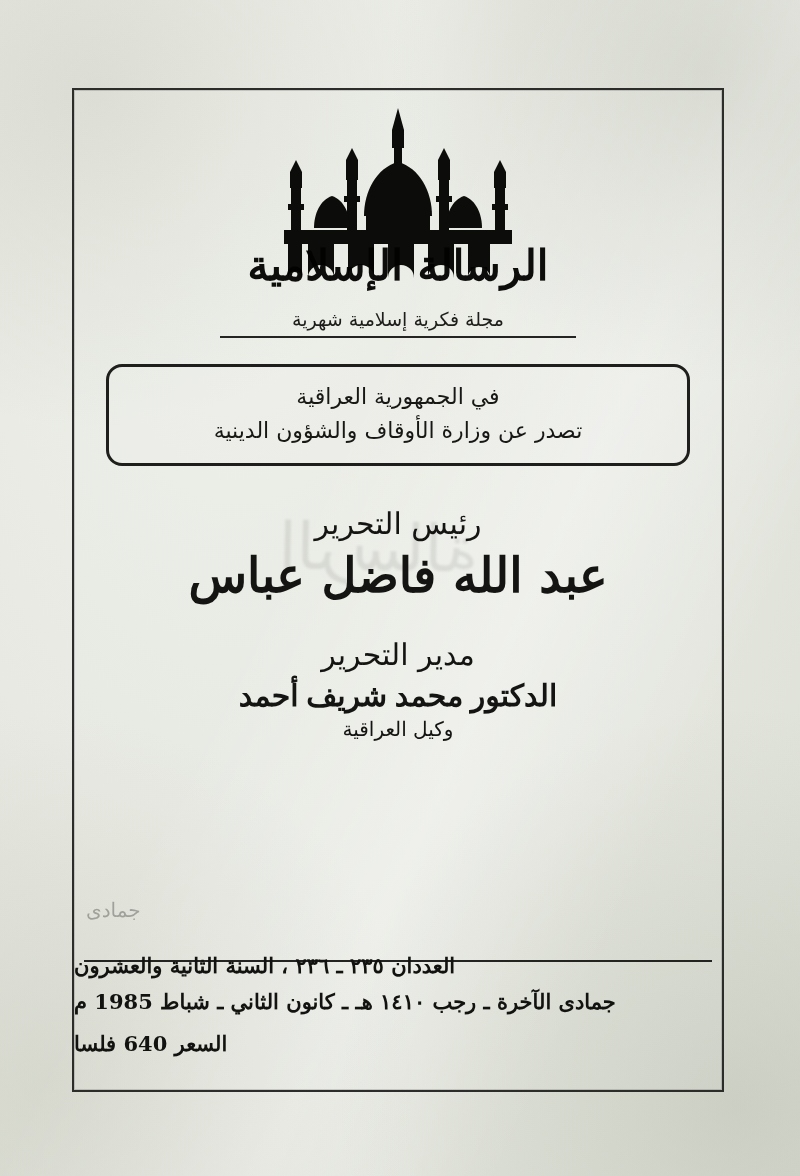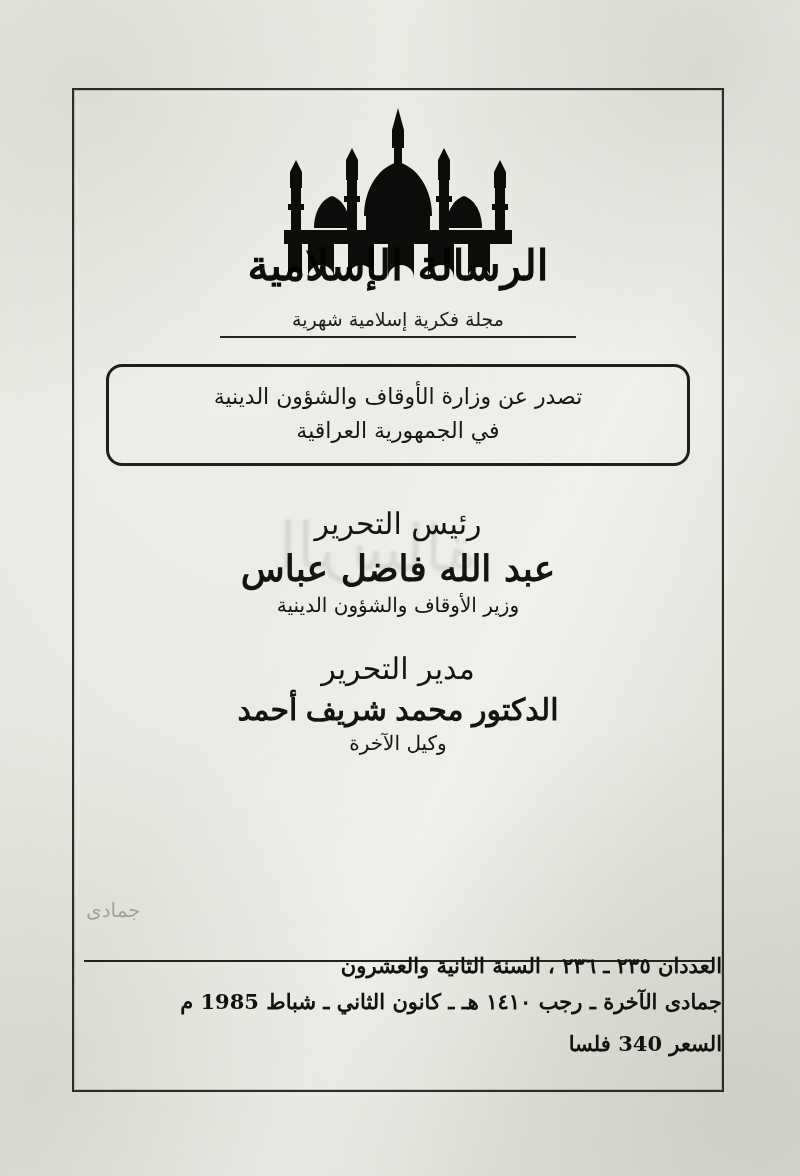--- a/index.html
+++ b/index.html
@@ -129,35 +129,35 @@
     width: 100%;
   }
   .role-small {
     font-family: "DejaVu Serif", serif;
     font-size: 30px;
     letter-spacing: 1px;
     filter: blur(0.3px);
   }
   .name-big {
     font-family: "DejaVu Serif", serif;
-    font-size: 36px;
+    font-size: 48px;
     font-weight: 700;
     margin-top: 6px;
     letter-spacing: 0px;
     filter: blur(0.25px);
   }
   .sub-role {
     font-family: "DejaVu Serif", serif;
     font-size: 20px;
     margin-top: 4px;
     filter: blur(0.35px);
   }
   .gap-lg { height: 34px; }
   .name-mid {
-    font-family: Liberation Sans, sans-serif;
+    font-family: Liberation Serif, serif;
     font-size: 30px;
     font-weight: 700;
     margin-top: 6px;
     filter: blur(0.25px);
   }
 
   
   .footer-rule {
     position: absolute;
     left: 10px;
@@ -165,21 +165,21 @@
     bottom: 128px;
     height: 2px;
     background: #232321;
     filter: blur(0.2px);
   }
   .issue-info {
     position: absolute;
     left: 0;
     right: 0;
     bottom: 34px;
-    text-align: right;
+    text-align: left;
     direction: rtl;
     color: #121210;
     font-family: "DejaVu Serif", serif;
     font-weight: 700;
   }
   .issue-line {
     font-size: 21px;
     line-height: 1.75;
     letter-spacing: 0.5px;
     filter: blur(0.25px);
@@ -258,41 +258,40 @@
           <g fill="#121210" opacity="0.95">
             <text x="150" y="176" text-anchor="middle" font-family="DejaVu Serif, serif" font-size="42" font-weight="700" style="letter-spacing:-1px;">الرسالة الإسلامية</text>
           </g>
         </svg>
       </div>
 
       <div class="masthead-caption">مجلة فكرية إسلامية شهرية</div>
       <div class="masthead-rule"></div>
 
       <div class="pub-box">
+        <div class="pub-line">في الجمهورية العراقية</div>
         <div class="pub-line">تصدر عن وزارة الأوقاف والشؤون الدينية</div>
-        <div class="pub-line">في الجمهورية العراقية</div>
       </div>
 
       <div class="editorial">
         <div class="role-small">رئيس التحرير</div>
         <div class="name-big">عبد الله فاضل عباس</div>
-        <div class="sub-role">وزير الأوقاف والشؤون الدينية</div>
 
         <div class="gap-lg"></div>
 
         <div class="role-small">مدير التحرير</div>
         <div class="name-mid">الدكتور محمد شريف أحمد</div>
-        <div class="sub-role">وكيل الآخرة</div>
+        <div class="sub-role">وكيل العراقية</div>
       </div>
 
       <div class="footer-rule"></div>
 
       <div class="ghost-left">جمادى</div>
 
       <div class="issue-info">
         <div class="issue-line">العددان ٢٣٥ ـ ٢٣٦ ، السنة الثانية والعشرون</div>
         <div class="issue-line">جمادى الآخرة ـ رجب ١٤١٠ هـ ـ كانون الثاني ـ شباط 1985 م</div>
-        <div class="price-line">السعر 340 فلسا</div>
+        <div class="price-line">السعر 640 فلسا</div>
       </div>
 
     </div>
   </div>
 </div>
 
 </body></html>

